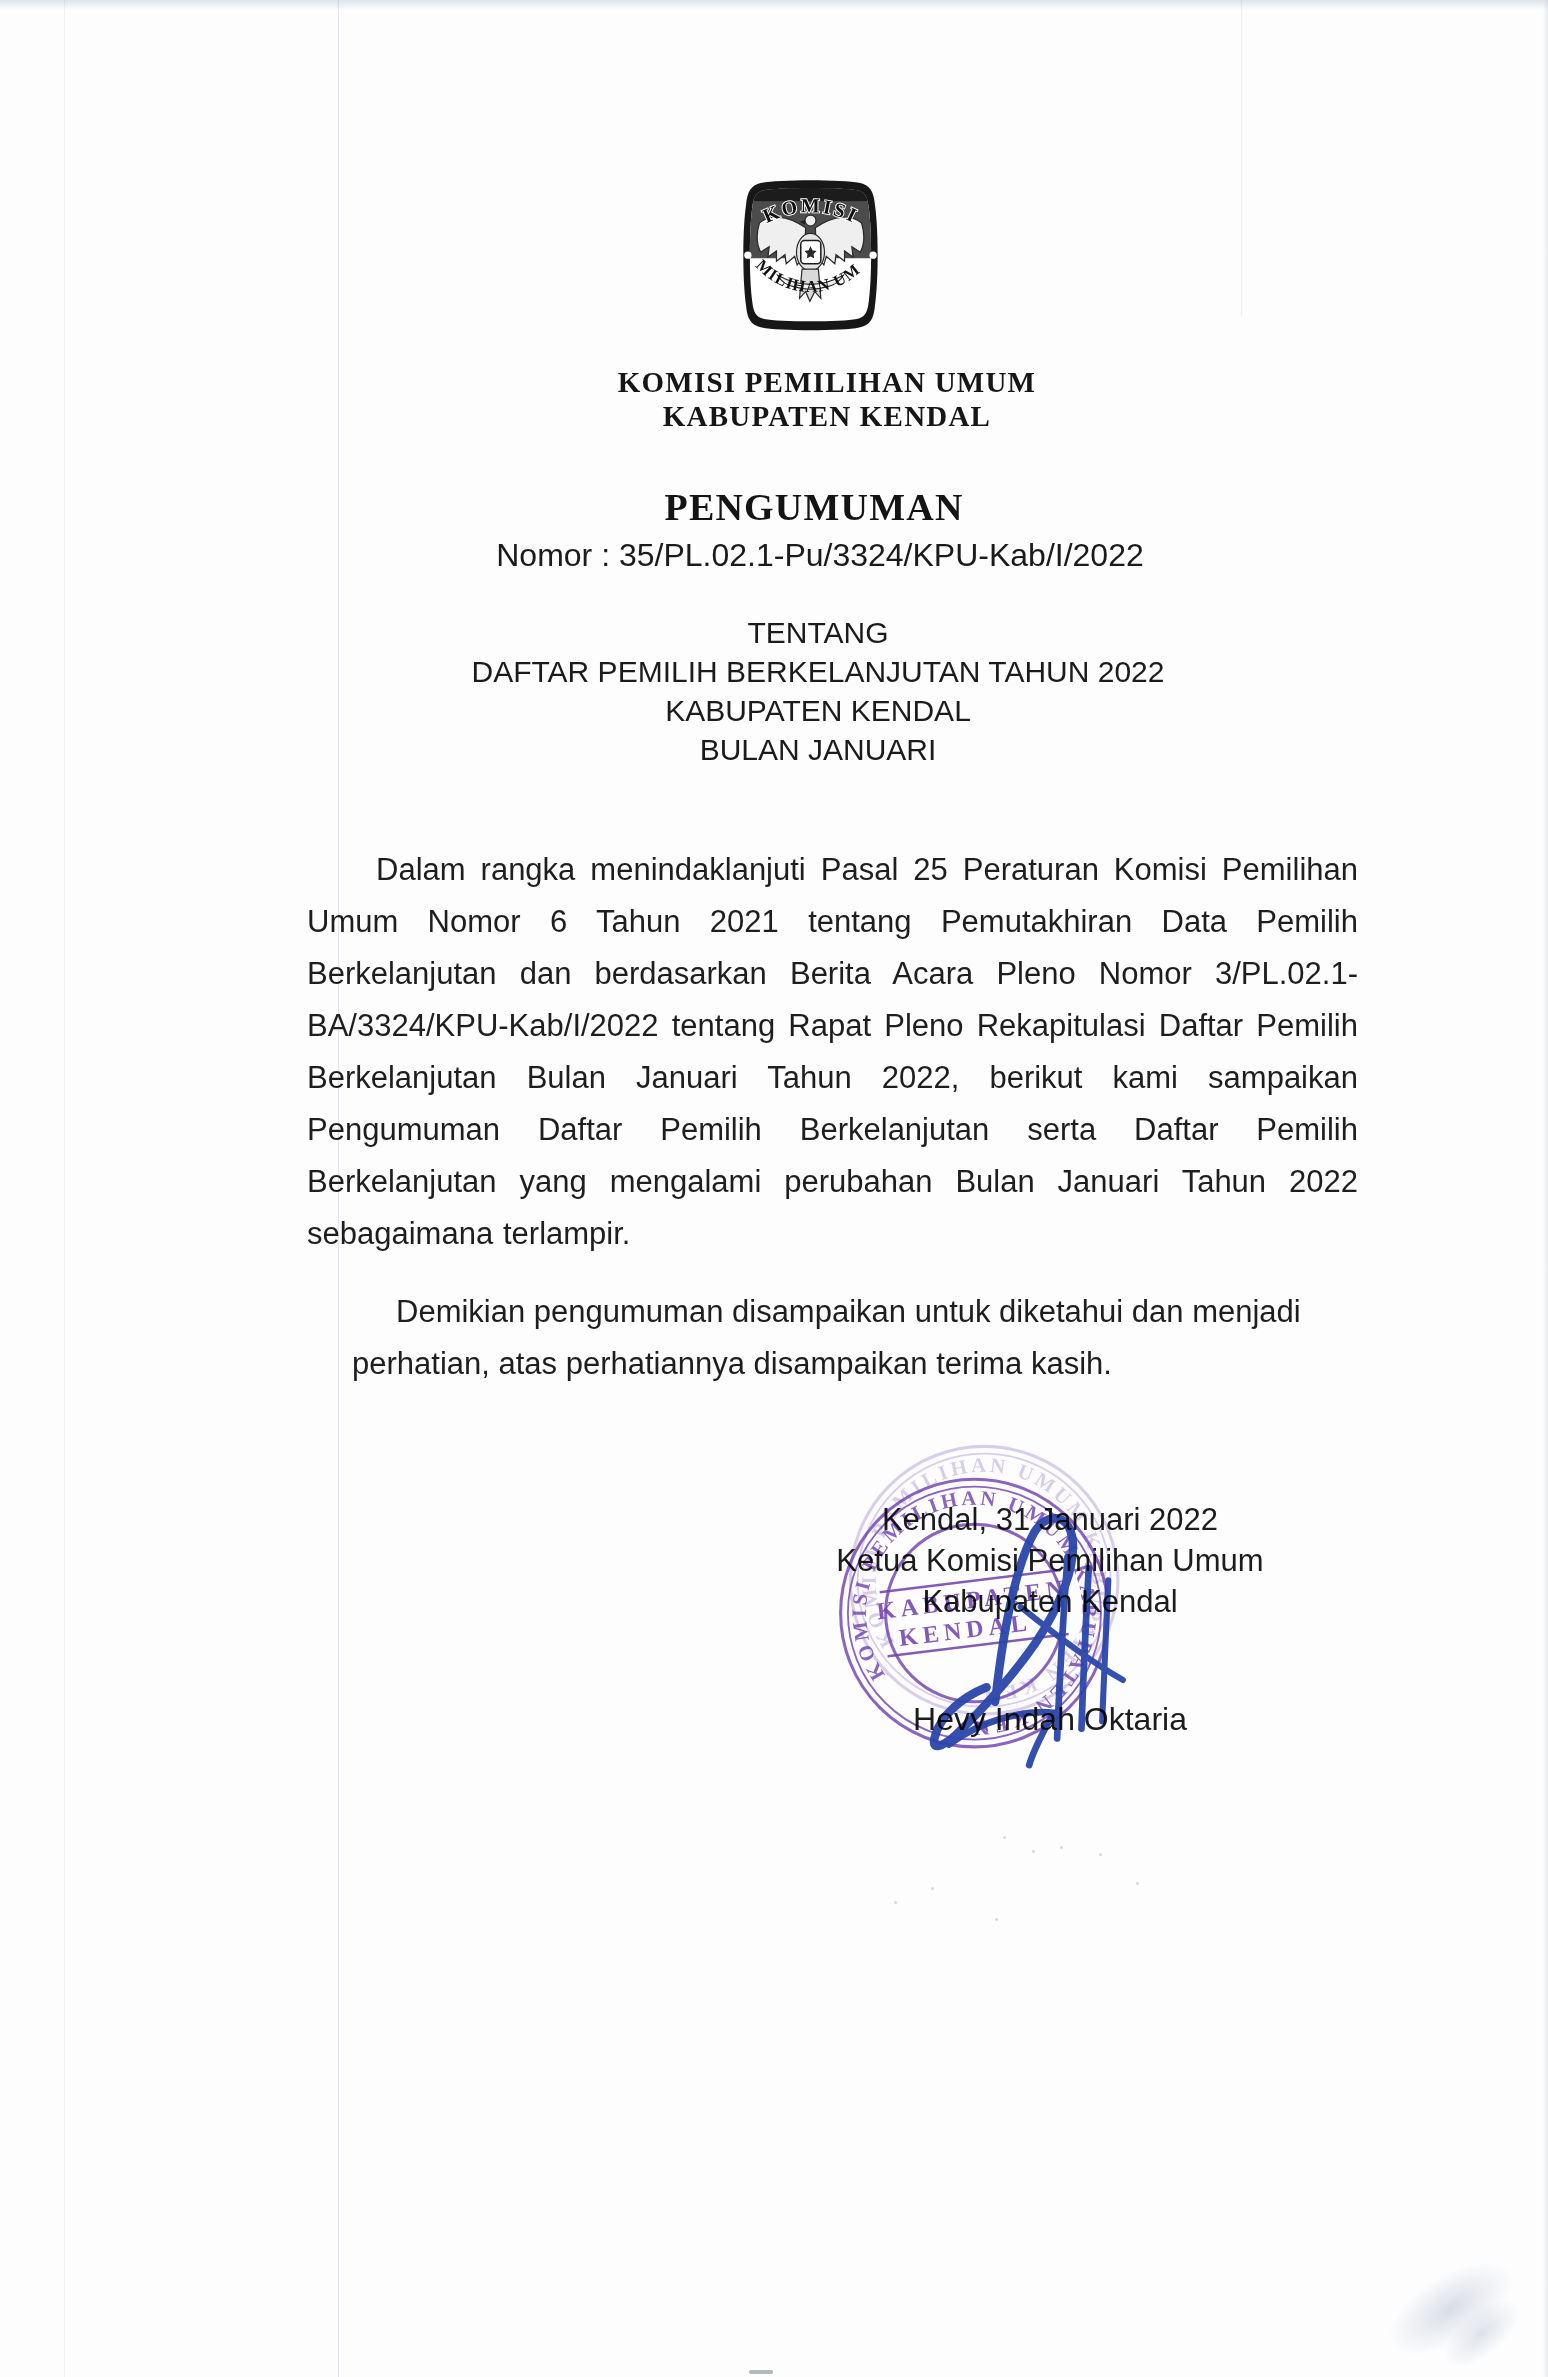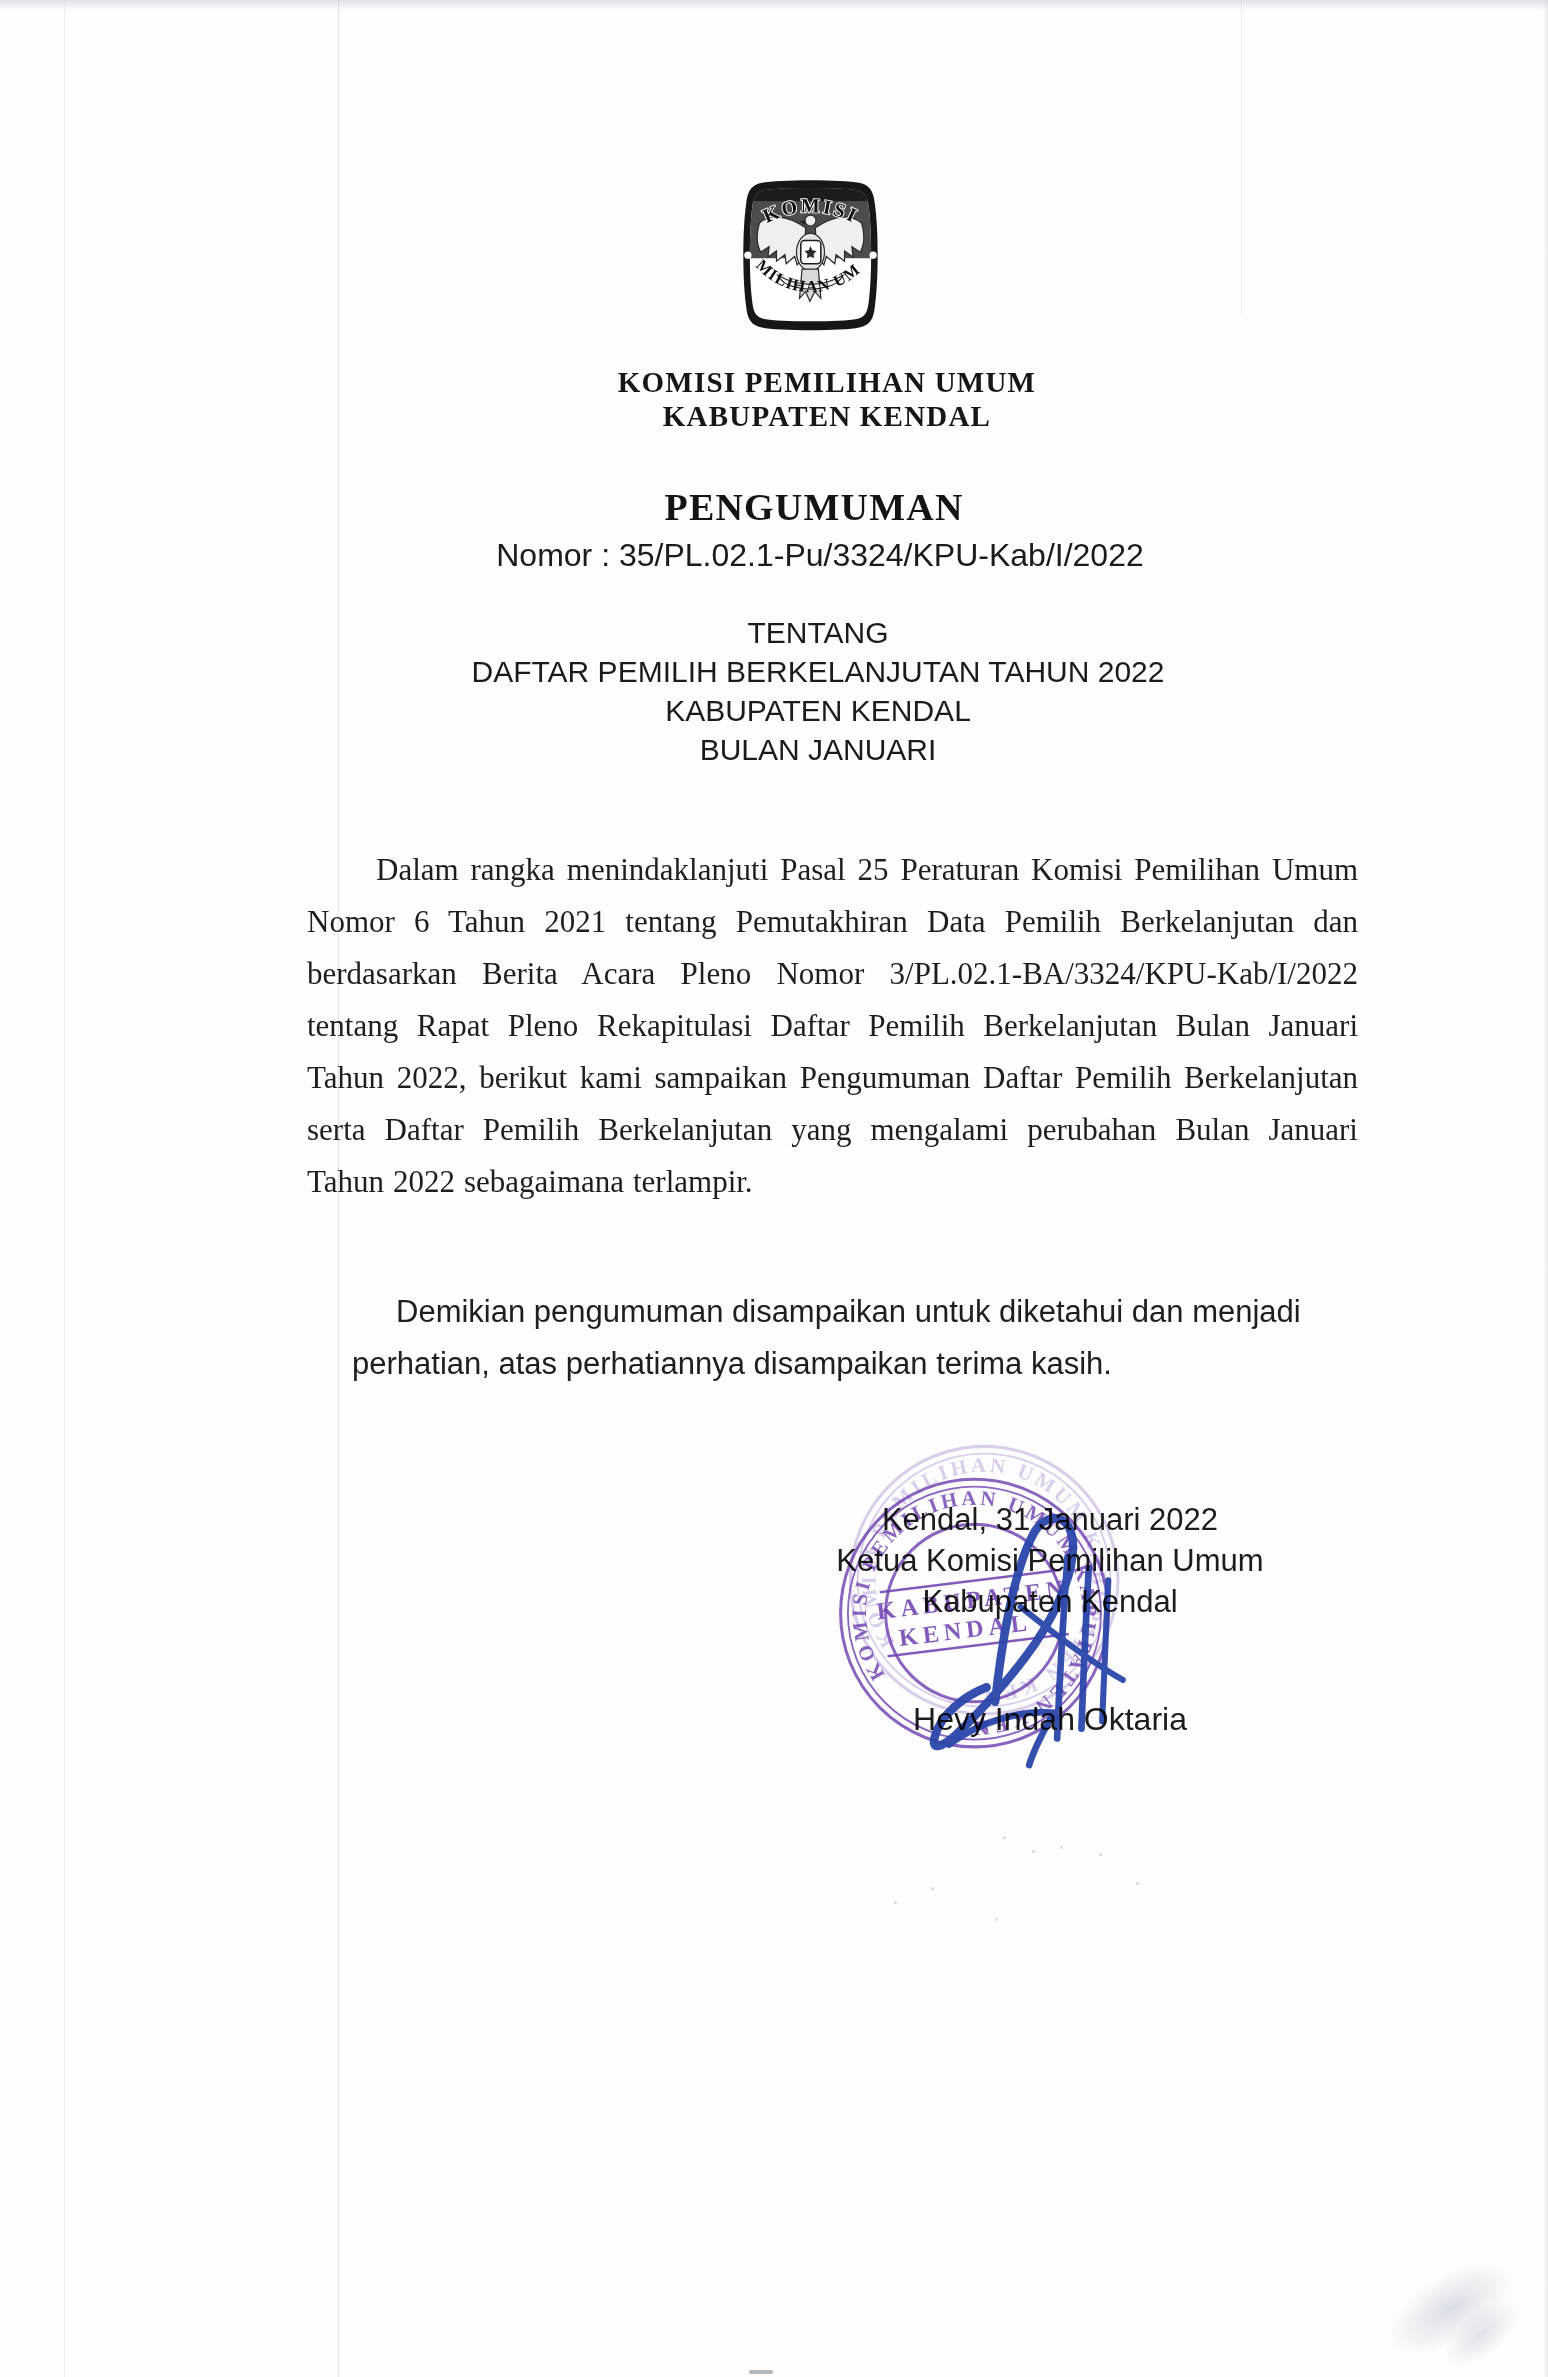--- a/index.html
+++ b/index.html
@@ -38,21 +38,21 @@
   .doc-title{position:absolute;left:0;top:485px;width:1548px;text-align:center;
     font-family:"Liberation Serif",serif;font-weight:bold;font-size:38px;
     letter-spacing:1.2px;color:#141414;transform:translateX(40px);}
   .doc-number{position:absolute;left:0;top:537px;width:1548px;text-align:center;
     font-size:32px;color:#1b1b1b;transform:translateX(46px);}
   .subject{position:absolute;left:0;top:613px;width:1548px;text-align:center;
     font-size:30px;line-height:39px;color:#1b1b1b;transform:translateX(44px);}
   
   .para1{position:absolute;left:307px;top:844px;width:1051px;
     font-size:31px;line-height:52px;color:#1e1e1e;
-    text-align:justify;text-justify:inter-word;text-indent:69px;word-spacing:1.2px;font-family:Liberation Serif, serif;}
+    text-align:justify;text-justify:inter-word;text-indent:69px;word-spacing:1.2px;}
   .para2{position:absolute;left:352px;top:1264px;width:979px;
     font-size:31px;line-height:52px;color:#1e1e1e;text-indent:44px;margin-top:22px;}
   
   .sig-head{position:absolute;left:746px;top:1456px;width:608px;text-align:center;
     font-size:31px;line-height:41px;color:#1c1c1c;margin-top:43px;}
   .sig-name{position:absolute;left:746px;top:1701px;width:608px;text-align:center;
     font-size:32px;color:#1c1c1c;}
   .ink-layer{position:absolute;left:0;top:0;width:1548px;height:2377px;
     mix-blend-mode:multiply;pointer-events:none;}
 </style>

